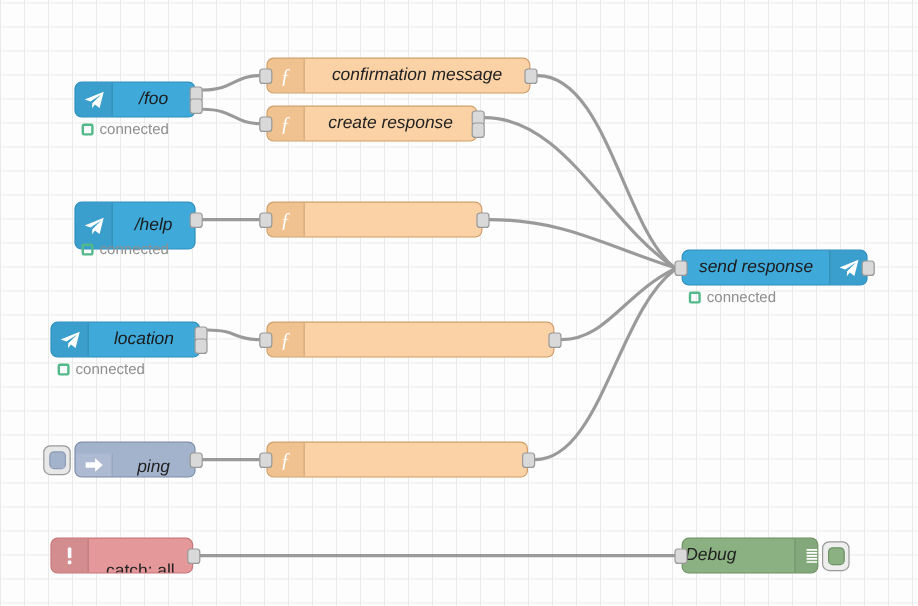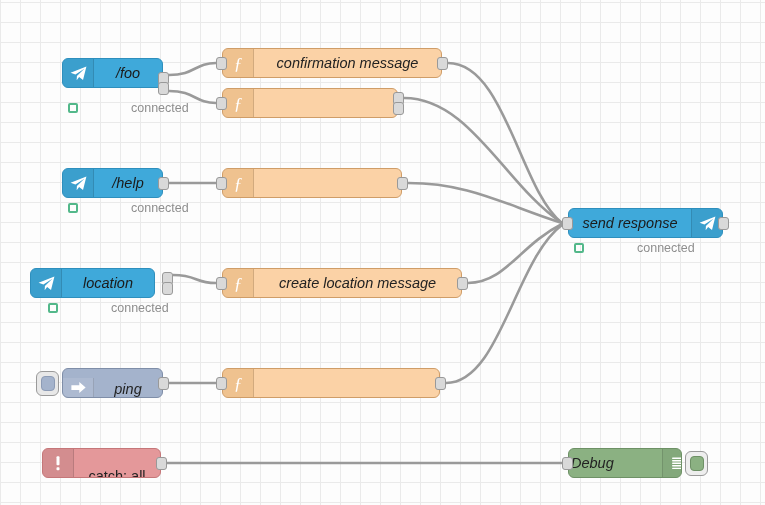--- a/index.html
+++ b/index.html
@@ -94,21 +94,20 @@
   }
 
   
   .status {
     position: absolute;
     display: flex;
     align-items: center;
     font-size: 12.5px;
     color: #8e8e8e;
     white-space: nowrap;
-    gap: 48px;
   }
   .status .dot {
     width: 10px;
     height: 10px;
     box-sizing: border-box;
     border: 2px solid #53b88a;
     border-radius: 2px;
     margin-right: 5px;
     background: transparent;
   }
@@ -172,21 +171,21 @@
       <path d="M 173,275 C 198,275 194,283 216,283" fill="none" stroke="#9a9a9a" stroke-width="2.6" stroke-linecap="round"></path>
       <path d="M 169,383 L 216,383" fill="none" stroke="#9a9a9a" stroke-width="2.6" stroke-linecap="round"></path>
       <path d="M 448,63 C 505,63 520,190 562,223" fill="none" stroke="#9a9a9a" stroke-width="2.6" stroke-linecap="round"></path>
       <path d="M 404,98 C 470,98 505,185 562,223" fill="none" stroke="#9a9a9a" stroke-width="2.6" stroke-linecap="round"></path>
       <path d="M 408,183 C 470,183 505,205 562,223" fill="none" stroke="#9a9a9a" stroke-width="2.6" stroke-linecap="round"></path>
       <path d="M 468,283 C 505,283 520,245 562,224" fill="none" stroke="#9a9a9a" stroke-width="2.6" stroke-linecap="round"></path>
       <path d="M 446,383 C 500,383 515,260 562,225" fill="none" stroke="#9a9a9a" stroke-width="2.6" stroke-linecap="round"></path>
       <path d="M 167,463 L 562,463" fill="none" stroke="#9a9a9a" stroke-width="2.6" stroke-linecap="round"></path>
     </svg>
   <div id="node-layer">
-      <div class="node n-telegram" style="left: 62px; top: 58px; width: 101px; height: 30px;">
+      <div class="node n-telegram" style="left: 62px; top: 68px; width: 101px; height: 30px;">
         <div class="icon-strip left">
           <svg class="glyph" width="19" height="19" viewBox="0 0 24 24">
             <path d="M22 3L2 11.2l6.1 2.1L19.4 6 10 15.2l-.3 5.2 3.1-3.9 4.9 3.6z" fill="#ffffff"></path>
           </svg>
         </div>
         <div class="label">/foo</div>
       </div>
       <div class="port" style="top: 71.5px; left: 158px;"></div>
       <div class="port" style="top: 81.5px; left: 158px;"></div>
       <div class="status" style="left: 68px; top: 101px;">
@@ -202,25 +201,26 @@
         <div class="label">confirmation message</div>
       </div>
       <div class="port" style="top: 56.5px; left: 216px;"></div>
       <div class="port" style="top: 56.5px; left: 437px;"></div>
       <div class="node n-function" style="left: 222px; top: 88px; width: 176px; height: 30px;">
         <div class="icon-strip left">
           <svg class="glyph" width="20" height="20" viewBox="0 0 24 24">
             <text x="12" y="19" font-family="Liberation Serif, serif" font-style="italic" font-size="21" text-anchor="middle" fill="#ffffff">ƒ</text>
           </svg>
         </div>
+        <div class="label">create response</div>
       </div>
       <div class="port" style="top: 96.5px; left: 216px;"></div>
       <div class="port" style="top: 91.5px; left: 393px;"></div>
       <div class="port" style="top: 101.5px; left: 393px;"></div>
-      <div class="node n-telegram" style="left: 62px; top: 168px; width: 101px; height: 30px;">
+      <div class="node n-telegram" style="left: 62px; top: 168px; width: 101px; height: 40px;">
         <div class="icon-strip left">
           <svg class="glyph" width="19" height="19" viewBox="0 0 24 24">
             <path d="M22 3L2 11.2l6.1 2.1L19.4 6 10 15.2l-.3 5.2 3.1-3.9 4.9 3.6z" fill="#ffffff"></path>
           </svg>
         </div>
         <div class="label">/help</div>
       </div>
       <div class="port" style="top: 176.5px; left: 158px;"></div>
       <div class="status" style="left: 68px; top: 201px;">
         <span class="dot"></span>
@@ -228,41 +228,40 @@
       </div>
       <div class="node n-function" style="left: 222px; top: 168px; width: 180px; height: 30px;">
         <div class="icon-strip left">
           <svg class="glyph" width="20" height="20" viewBox="0 0 24 24">
             <text x="12" y="19" font-family="Liberation Serif, serif" font-style="italic" font-size="21" text-anchor="middle" fill="#ffffff">ƒ</text>
           </svg>
         </div>
       </div>
       <div class="port" style="top: 176.5px; left: 216px;"></div>
       <div class="port" style="top: 176.5px; left: 397px;"></div>
-      <div class="node n-telegram" style="left: 30px; top: 268px; width: 125px; height: 30px;">
+      <div class="node n-telegram" style="left: 42px; top: 268px; width: 125px; height: 30px;">
         <div class="icon-strip left">
           <svg class="glyph" width="19" height="19" viewBox="0 0 24 24">
             <path d="M22 3L2 11.2l6.1 2.1L19.4 6 10 15.2l-.3 5.2 3.1-3.9 4.9 3.6z" fill="#ffffff"></path>
           </svg>
         </div>
         <div class="label">location</div>
       </div>
       <div class="port" style="top: 271.5px; left: 162px;"></div>
       <div class="port" style="top: 281.5px; left: 162px;"></div>
       <div class="status" style="left: 48px; top: 301px;">
         <span class="dot"></span>
         <span>connected</span>
       </div>
       <div class="node n-function" style="left: 222px; top: 268px; width: 240px; height: 30px;">
         <div class="icon-strip left">
           <svg class="glyph" width="20" height="20" viewBox="0 0 24 24">
             <text x="12" y="19" font-family="Liberation Serif, serif" font-style="italic" font-size="21" text-anchor="middle" fill="#ffffff">ƒ</text>
           </svg>
         </div>
-        <div class="label">create location message</div>
       </div>
       <div class="port" style="top: 276.5px; left: 216px;"></div>
       <div class="port" style="top: 276.5px; left: 457px;"></div>
       <div class="node n-inject" style="left: 62px; top: 368px; width: 101px; height: 30px;">
         <div class="icon-strip left">
           <svg class="glyph" width="19" height="19" viewBox="0 0 24 24">
             <path d="M3 9h10V5l8 7-8 7v-4H3z" fill="#ffffff"></path>
           </svg>
         </div>
         <div class="label">ping</div>

